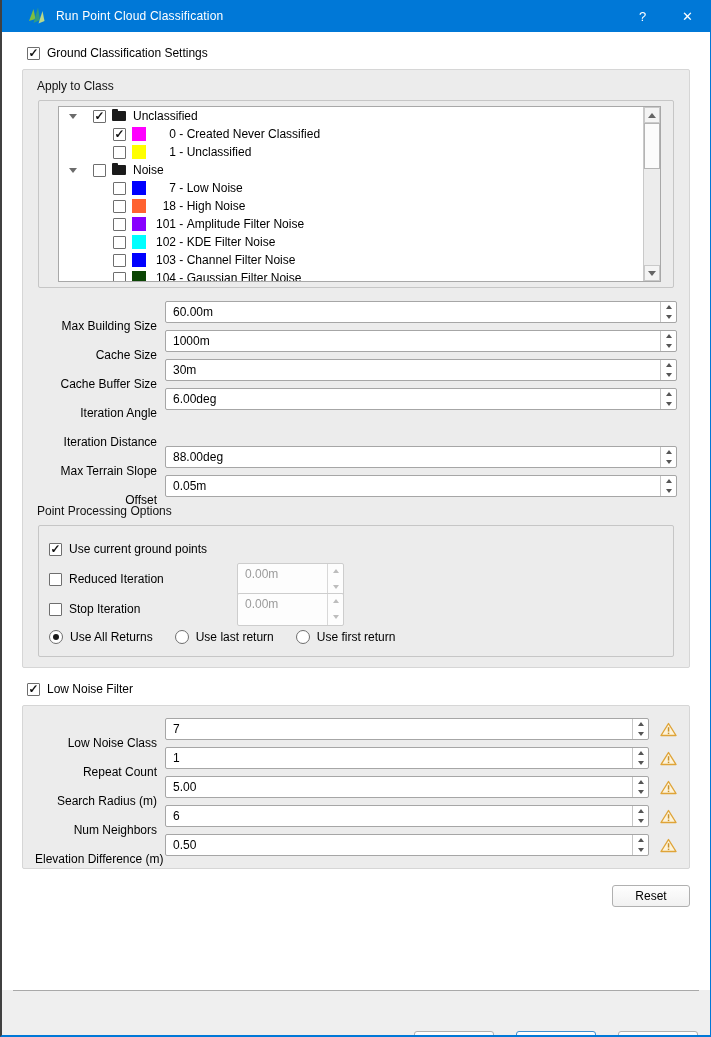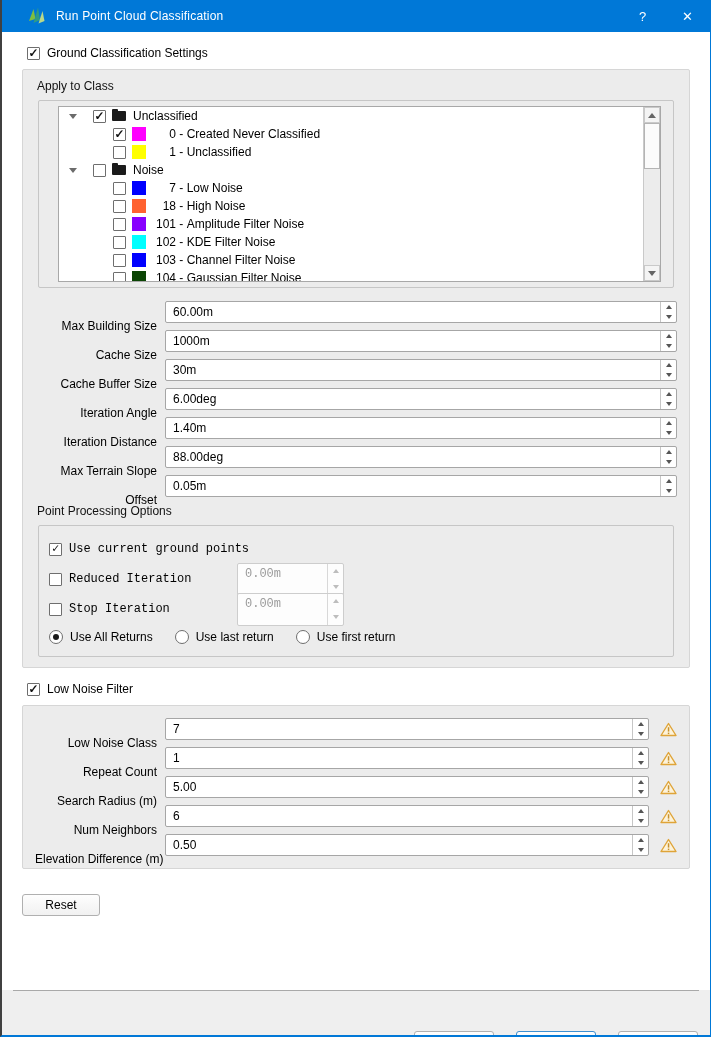--- a/index.html
+++ b/index.html
@@ -58,39 +58,39 @@
   .frow { display:flex; align-items:center; height:22px; margin-bottom:7px; }
   .flabel { width:130px; flex:none; text-align:right; padding-right:8px; font-size:12px; color:#000; white-space:nowrap;margin-top:28px; }
   .spinbox { position:relative; flex:1; height:22px; background:#fff; border:1px solid #a6a6a6; border-radius:2px; }
   .spinbox .val { position:absolute; left:7px; top:0; line-height:20px; font-size:12px; color:#000000; }
   .spin { position:absolute; right:0; top:0; width:16px; height:100%; border-left:1px solid #c6c6c6; }
   .spin .half { height:50%; display:flex; align-items:center; justify-content:center; }
   .spin .u { width:0;height:0;border-left:3px solid transparent;border-right:3px solid transparent;border-bottom:4px solid #555; }
   .spin .d { width:0;height:0;border-left:3px solid transparent;border-right:3px solid transparent;border-top:4px solid #555; }
   
   .frame.pproc { padding:12px 10px 10px 10px; }
-  .pcrow { display:flex; align-items:center; height:22px; margin:0 0 8px 0;font-family:Liberation Mono, monospace; }
+  .pcrow { display:flex; align-items:center; height:22px; margin:0 0 8px 0; }
   .pcrow .cblabel { font-weight:bold; font-weight:normal; }
   .pcrow .lblzone { display:flex; align-items:center; width:188px; flex:none; }
   .minispin { position:relative; width:107px; height:33px; background:#fdfdfd; border:1px solid #cdcdcd; border-radius:2px;padding-left:30px; }
   .minispin .val { position:absolute; left:7px; top:0; line-height:21px; font-size:12px; color:#9b9b9b; }
   .minispin .spin { border-left:1px solid #d8d8d8; }
   .minispin .u { border-bottom-color:#bdbdbd; } .minispin .d { border-top-color:#bdbdbd; }
   .radiorow { display:flex; align-items:center; margin:10px 0 2px 0; }
   .radio { width:14px; height:14px; border:1px solid #6e6e6e; border-radius:50%; background:#fff;
            display:inline-flex; align-items:center; justify-content:center; flex:none; }
   .radio.sel::after { content:""; width:6px; height:6px; border-radius:50%; background:#1a1a1a; }
   .rlabel { font-size:12px; color:#000; margin-left:7px; margin-right:22px; white-space:nowrap; }
   
   .panel.lnfp { padding:12px 12px 10px 12px; }
   .lrow { display:flex; align-items:center; height:22px; margin-bottom:7px; }
   .lrow:last-child { margin-bottom:2px; }
   .warnslot { width:28px; flex:none; display:flex; align-items:center; justify-content:flex-end; }
   
-  .resetrow { display:flex; margin-top:25px; }
+  .resetrow { display:flex; justify-content:flex-end; margin-top:16px; }
   .btn { min-width:78px; height:22px; background:linear-gradient(#fefefe,#f1f1f1); border:1px solid #b0b0b0;
          border-radius:3px; font-size:12px; color:#000; display:flex; align-items:center; justify-content:center;
          font-family:"Liberation Sans", sans-serif; }
   .footer { position:absolute; left:0; right:0; bottom:0; height:45px; background:#efefef; }
   .footer::before { content:""; position:absolute; top:0; left:11px; right:11px; border-top:1px solid #a9a9a9; }
   .footer .btns { position:absolute; right:12px; top:24px; display:flex; gap:22px;margin-top:17px; }
   .footer .btn { width:80px; }
   .btn.default { border:1px solid #3d8fd1; }
 </style>
 </head>
@@ -286,31 +286,20 @@
                 </span>
                 <span class="half">
                   <span class="d"></span>
                 </span>
               </span>
           </span>
         </div>
 
         <div class="frow">
           <span class="flabel">Iteration Distance</span>
-          <span class="spinbox">
-            <span class="val">1.40m</span>
-            <span class="spin">
-                <span class="half">
-                  <span class="u"></span>
-                </span>
-                <span class="half">
-                  <span class="d"></span>
-                </span>
-              </span>
-          </span>
         </div>
 
         <div class="frow">
           <span class="flabel">Max Terrain Slope</span>
           <span class="spinbox">
             <span class="val">88.00deg</span>
             <span class="spin">
                 <span class="half">
                   <span class="u"></span>
                 </span>

